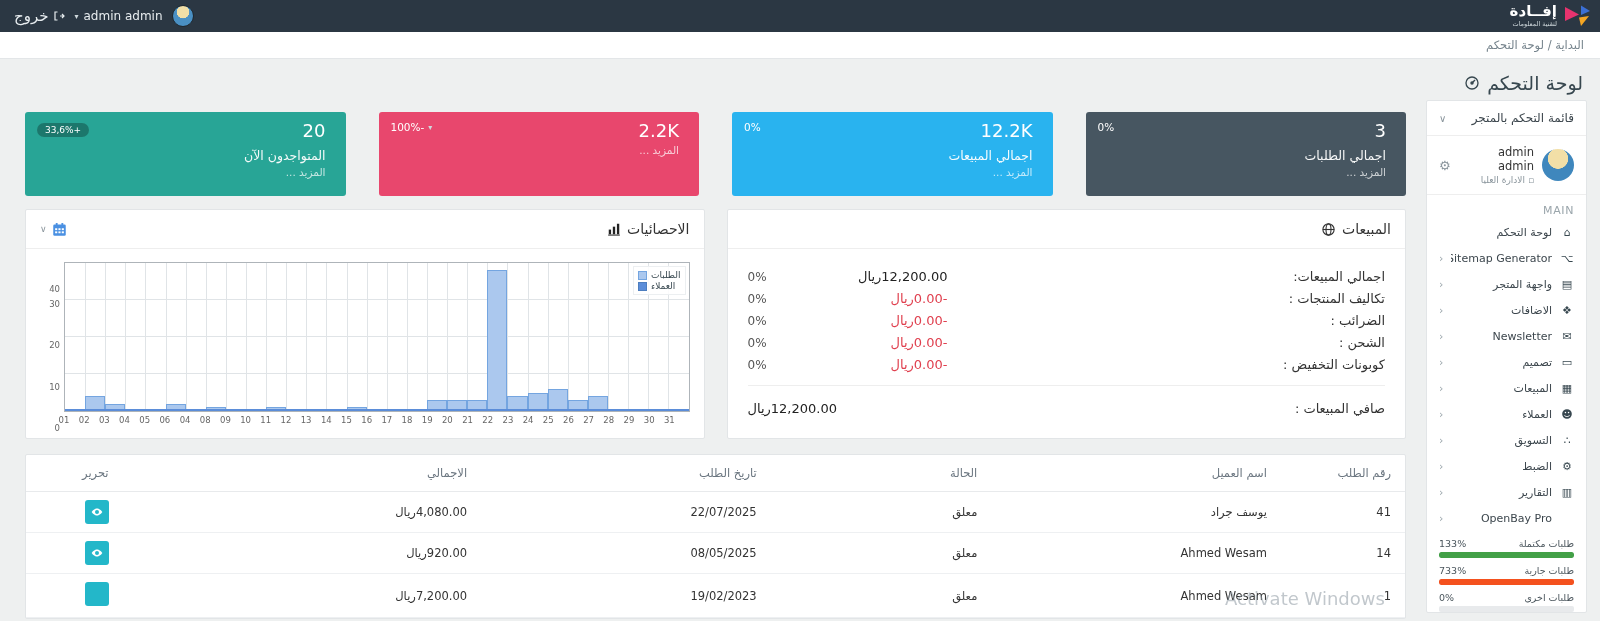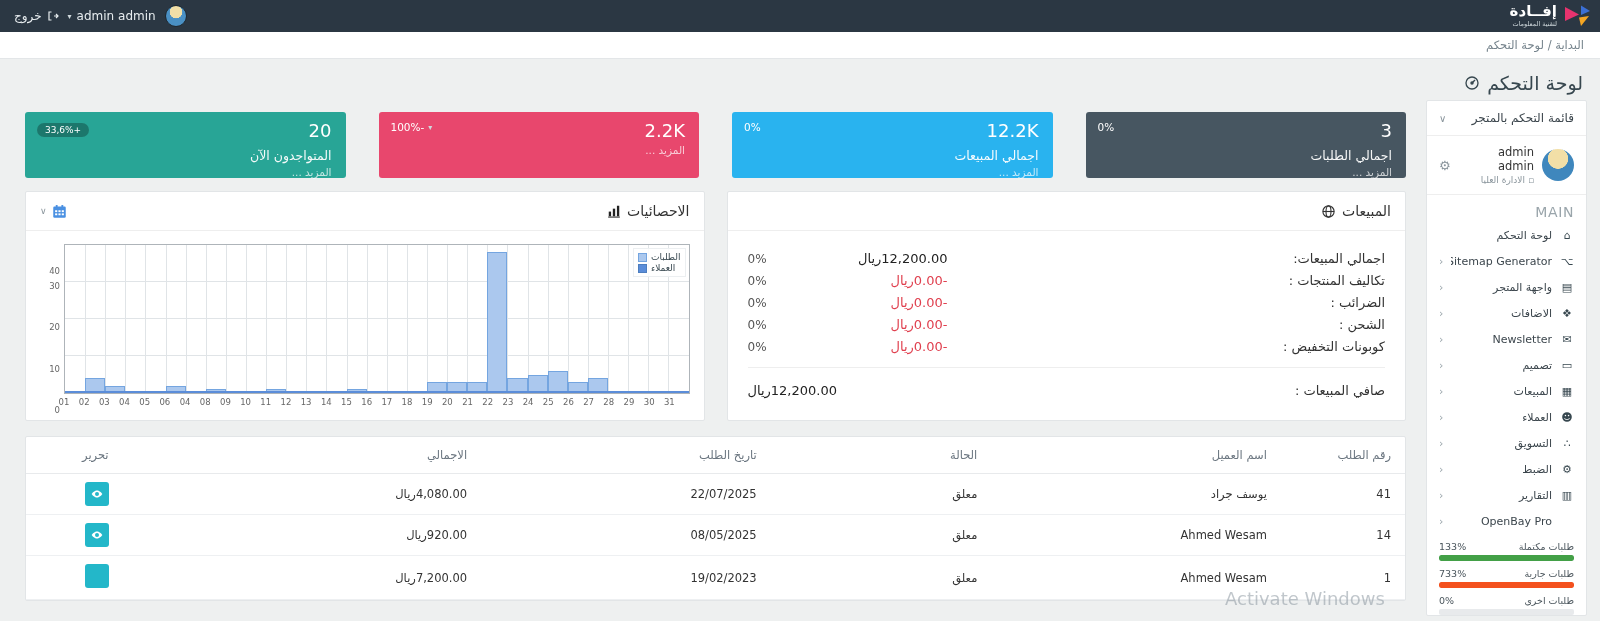--- a/index.html
+++ b/index.html
@@ -6,21 +6,21 @@
   html,body { width:1600px; height:621px; overflow:hidden; }
   body { font-family:"DejaVu Sans","Liberation Sans",sans-serif; background:#eef0f0; direction:rtl; position:relative; }
 
   
   .topbar { height:32px; background:#2b3743; display:flex; align-items:center; justify-content:space-between; padding:0 10px 0 14px; }
   .logo { display:flex; align-items:center; gap:7px; }
   .logo-text { text-align:right; line-height:1; }
   .logo-title { color:#fff; font-size:15px; font-weight:bold; letter-spacing:1px; }
   .logo-sub { color:#cfd8dc; font-size:6.5px; margin-top:2px; }
   .userbox { display:flex; align-items:center; gap:9px; direction:ltr; }
-  .logout { color:#e8edf0; font-size:12px; display:flex; align-items:center; gap:5px; cursor:pointer; }
+  .logout { color:#e8edf0; font-size:15px; display:flex; align-items:center; gap:5px; cursor:pointer; }
   .username { color:#e8edf0; font-size:12px; display:flex; align-items:center; gap:5px; cursor:pointer; }
   .caret { font-size:8px; color:#cfd8dc; }
   .avatar { width:22px; height:22px; border-radius:50%; background:radial-gradient(circle at 50% 30%, #f2dfa7 0 36%, #4a90c4 38%); border:1px solid #1f2830; }
 
   
   .crumbbar { height:27px; background:#fff; border-bottom:1px solid #e3e6e8; display:flex; align-items:center; padding:0 16px; }
   .crumb { color:#75838c; font-size:11.5px; }
 
   
   .pagetitle { display:flex; align-items:center; gap:7px; padding:13px 17px 6px; color:#37474f; font-size:19px; }
@@ -32,33 +32,33 @@
   
   .sidebar { width:161px; background:#fff; border:1px solid #e2e5e7; border-radius:2px; flex:none; }
   .sb-head { padding:10px 12px; display:flex; justify-content:space-between; align-items:center; border-bottom:1px solid #eee; color:#3c464d; font-size:12px; cursor:pointer; }
   .sb-head .caret2 { color:#8a959c; font-size:10px; }
   .sb-user { display:flex; gap:8px; padding:9px 12px; border-bottom:1px solid #eee; align-items:center; }
   .sb-avatar { width:32px; height:32px; border-radius:50%; background:radial-gradient(circle at 50% 30%, #f2dfa7 0 36%, #3f87bd 38%); flex:none; }
   .sb-uinfo { flex:1; min-width:0; }
   .sb-uname { font-size:11.5px; color:#333; }
   .sb-urole { font-size:9px; color:#8a959c; margin-top:2px; display:flex; align-items:center; gap:3px; }
   .sb-gear { color:#8a959c; font-size:13px; cursor:pointer; }
-  .sb-mainlbl { padding:9px 12px 2px; color:#9aa5ab; font-size:14px; letter-spacing:.6px; }
+  .sb-mainlbl { padding:9px 12px 2px; color:#9aa5ab; font-size:11px; letter-spacing:.6px; }
   .sb-menu { list-style:none; }
   .sb-menu li { display:flex; align-items:center; gap:8px; padding:6.5px 12px; color:#3c464d; font-size:11px; cursor:pointer; }
   .sb-icon { width:14px; text-align:center; font-size:11px; color:#37474f; flex:none; }
   .sb-label { flex:1; min-width:0; white-space:nowrap; overflow:hidden; }
   .sb-chev { color:#9aa5ab; font-size:11px; }
   .pr-row { display:flex; justify-content:space-between; padding:7px 12px 3px; font-size:9.5px; color:#4a555c; }
   .pr-track { height:6px; margin:0 12px; background:#e8eaec; border-radius:2px; overflow:hidden; }
   .pr-fill { height:100%; border-radius:2px; }
 
   
   .cards { display:flex; gap:33px; margin:12px 0 13px; }
-  .kpi { flex:1; height:66px; border-radius:3px; position:relative; color:#fff; padding:9px 14px; cursor:pointer; }
+  .kpi { flex:1; height:84px; border-radius:3px; position:relative; color:#fff; padding:9px 20px; cursor:pointer; }
   .kpi-badge { position:absolute; left:12px; top:9px; font-size:10.5px; direction:ltr; display:flex; gap:4px; align-items:center; color:#fff; }
   .kpi-badge.pill { background:rgba(0,0,0,.28); padding:2px 8px; border-radius:9px; font-size:9px; top:11px; }
   .kpi-value { text-align:right; font-size:18px; font-weight:500; line-height:1.1; }
   .kpi-title { text-align:right; font-size:12.5px; margin-top:7px; opacity:.95; }
   .kpi-more { text-align:right; font-size:10.5px; opacity:.72; margin-top:3px; cursor:pointer; }
 
   
   .panel { background:#fff; border:1px solid #e2e5e7; border-radius:2px; }
   .panel-head { padding:11px 14px; border-bottom:1px solid #eee; display:flex; align-items:center; color:#333; font-size:14px; }
   .panel-head .ttl { display:flex; align-items:center; gap:6px; }

